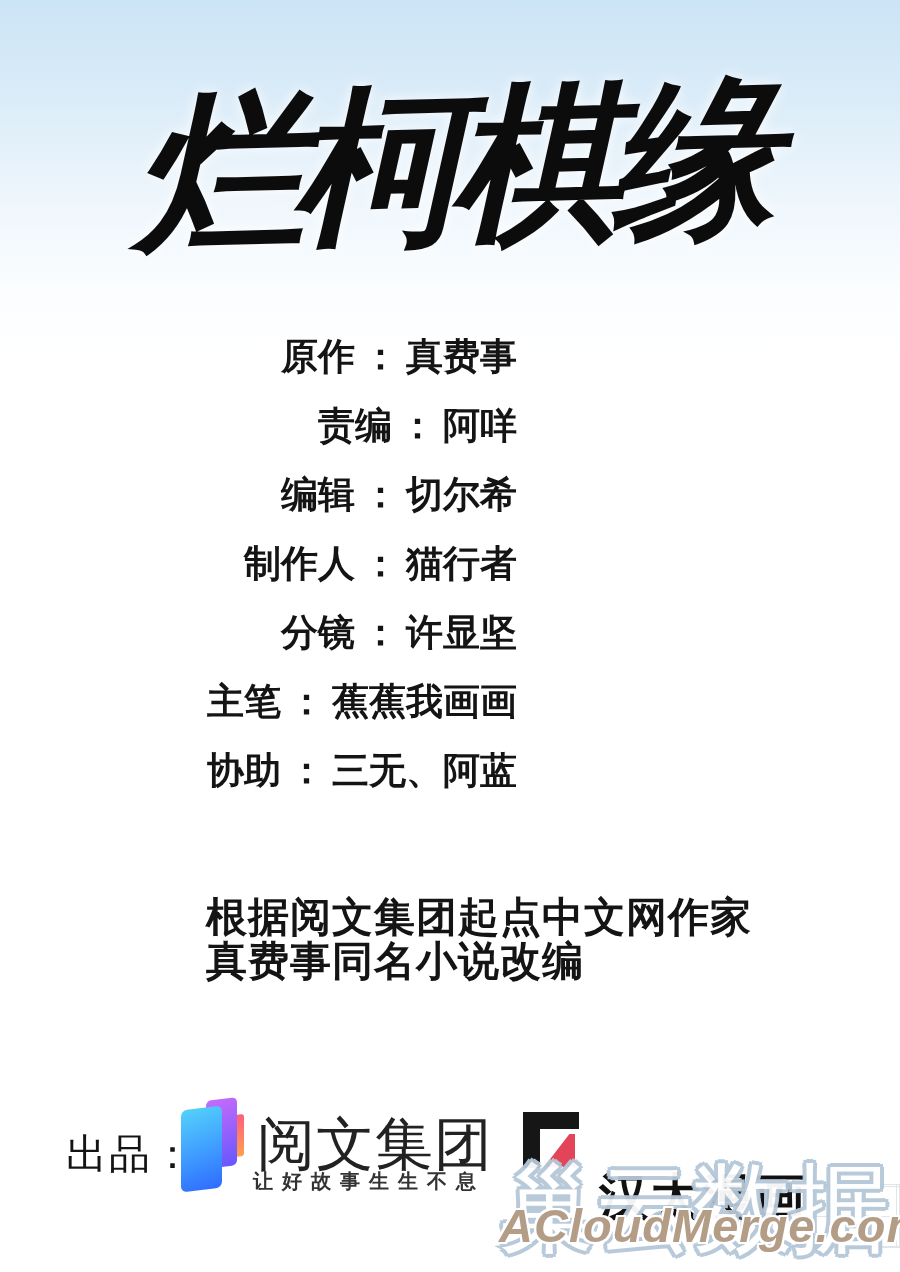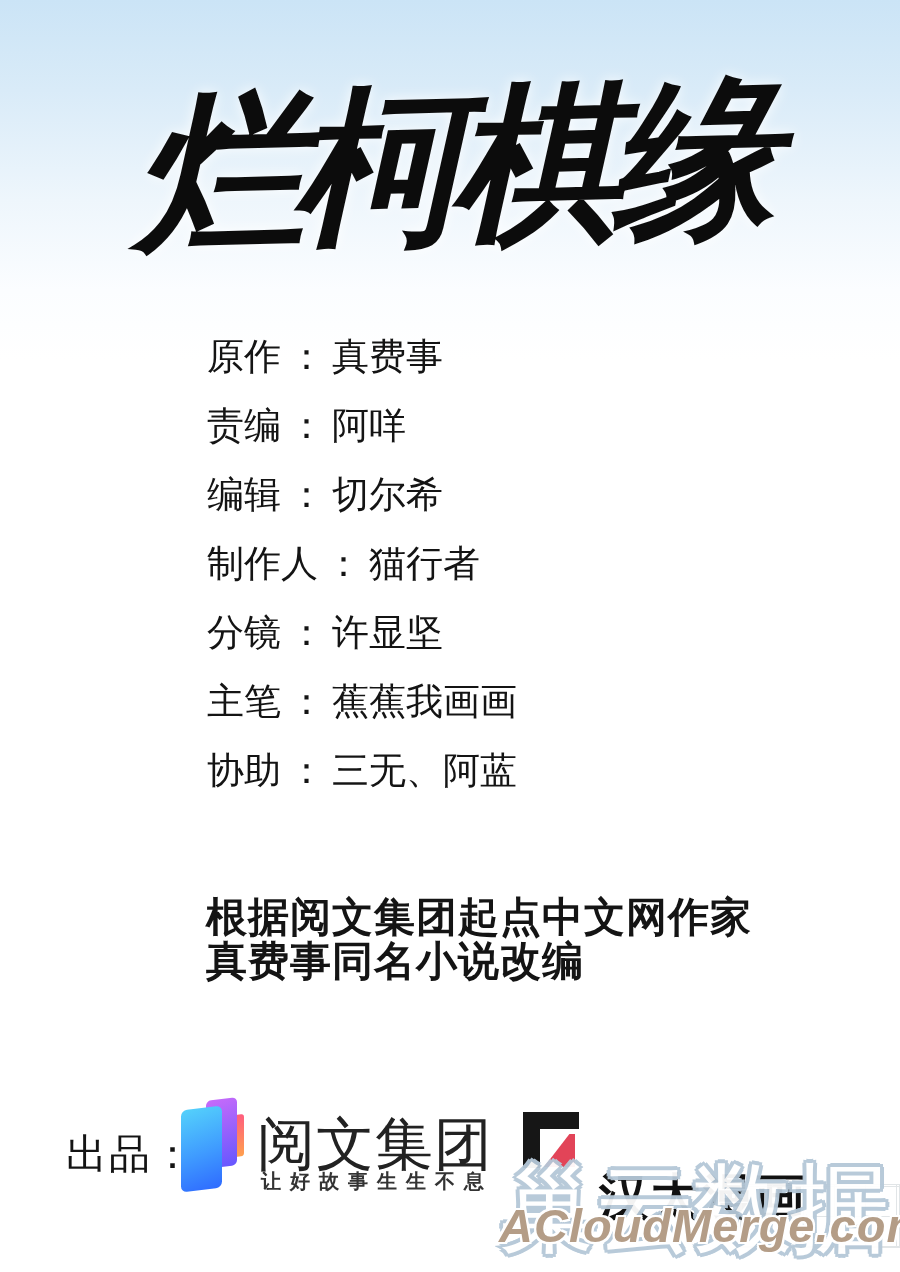--- a/index.html
+++ b/index.html
@@ -25,22 +25,23 @@
     white-space:nowrap;
   }
   
   .credits{
     position:absolute;left:207px;top:338px;
     list-style:none;margin:0;padding:0;
   }
   .credits li{
     height:37px;line-height:37px;
     margin-bottom:32px;
-    font-size:37px;font-weight:400;
+    font-size:37px;font-weight:700;
     white-space:nowrap;
+    text-align:right;
   }
   .credits .sep{padding:0 7px;}
   
   .note{
     position:absolute;left:206px;top:896px;
     font-size:41px;font-weight:700;line-height:1.07;
     letter-spacing:1px;white-space:nowrap;
   }
   
   .produced{
@@ -50,21 +51,21 @@
   .yw-logo{position:absolute;left:181px;top:1099px;width:64px;height:94px;z-index:2;}
   .yw-logo i{position:absolute;display:block;}
   .pg-r{left:46px;top:16px;width:17px;height:42px;border-radius:3px;
         background:linear-gradient(180deg,#ff5d7e,#ffa04e);transform:skewY(-7deg);}
   .pg-m{left:25px;top:0;width:31px;height:68px;border-radius:5px;
         background:linear-gradient(165deg,#c76bfa,#6557ff);transform:skewY(-7deg);}
   .pg-l{left:0;top:9px;width:41px;height:82px;border-radius:6px;
         background:linear-gradient(165deg,#54d1fb 0%,#3f9bff 55%,#2f6bff 100%);transform:skewY(-7deg);}
   .yw-name{position:absolute;left:257px;top:1106px;z-index:2;
         font-size:58px;font-weight:400;letter-spacing:1px;color:#222;}
-  .yw-tag{position:absolute;left:261px;top:1168px;z-index:2;
+  .yw-tag{position:absolute;left:253px;top:1168px;z-index:2;
         font-size:20px;font-weight:700;letter-spacing:9px;color:#333;white-space:nowrap;}
   
   .ht-logo{position:absolute;left:523px;top:1112px;width:56px;height:56px;z-index:2;}
   .ht-logo i{position:absolute;display:block;}
   .ht-top{left:0;top:0;width:56px;height:17px;background:#161616;}
   .ht-left{left:0;top:0;width:17px;height:56px;background:#161616;}
   .ht-red{left:21px;top:22px;width:31px;height:33px;background:#e24458;
         clip-path:polygon(0 100%,82% 0,100% 0,100% 100%);}
   .ht-name{position:absolute;left:599px;top:1116px;z-index:2;
         font-size:50px;font-weight:700;letter-spacing:2px;color:#111;margin-top:48px;}

